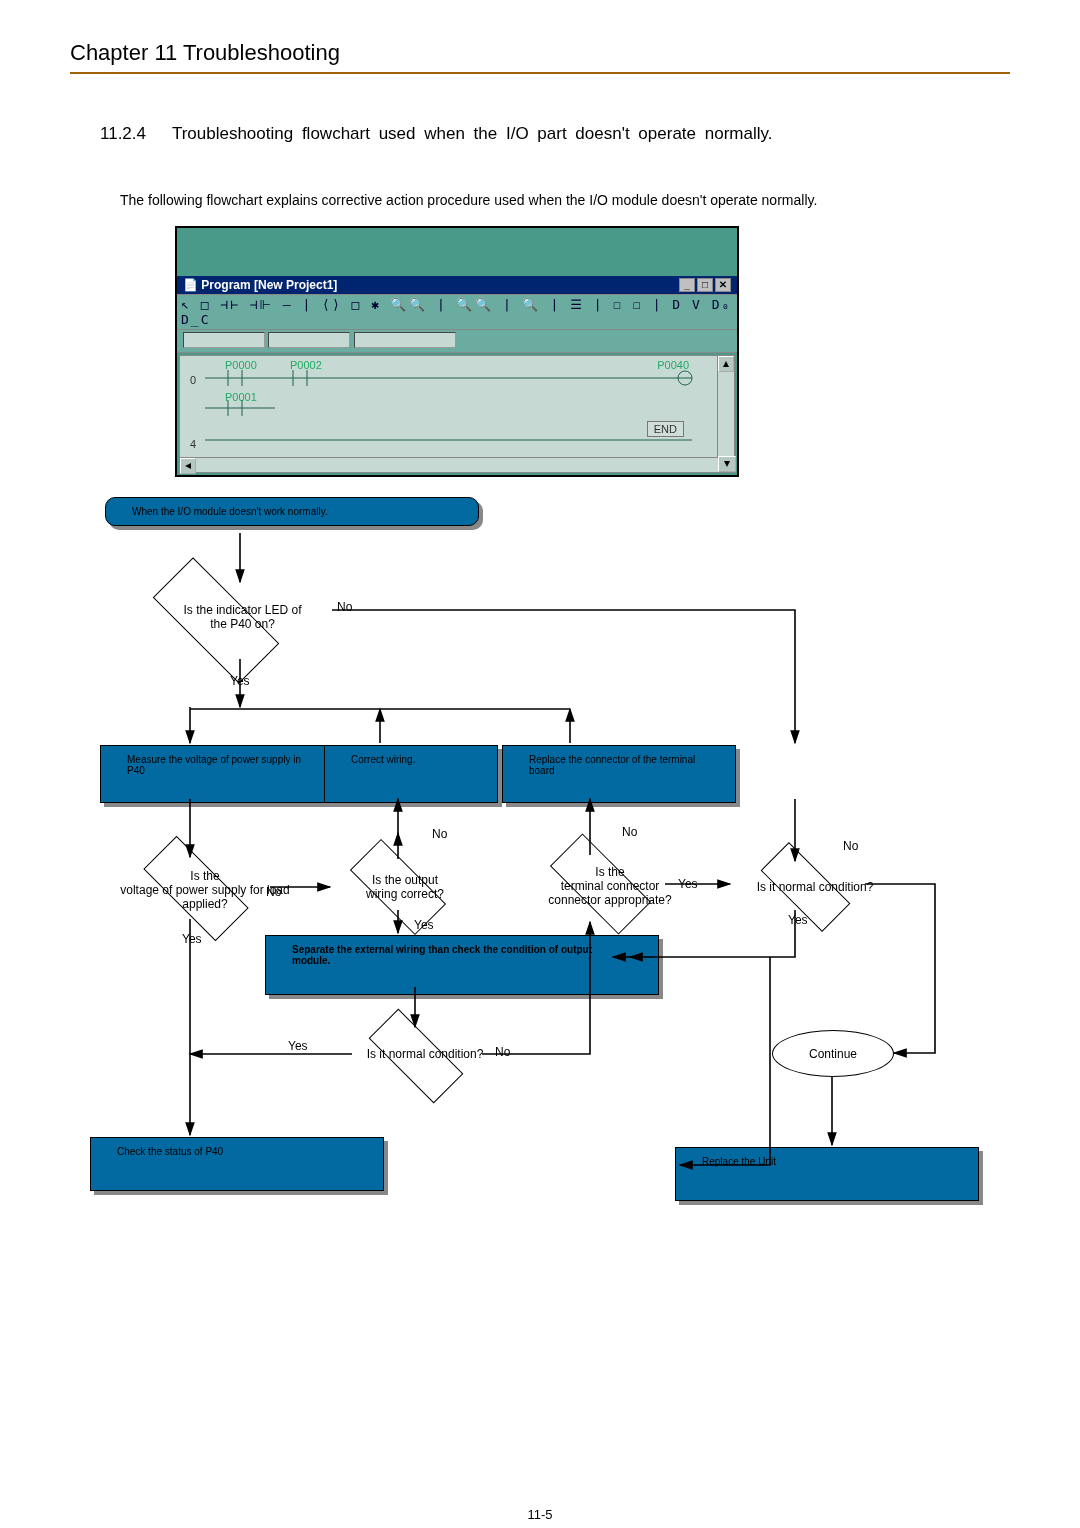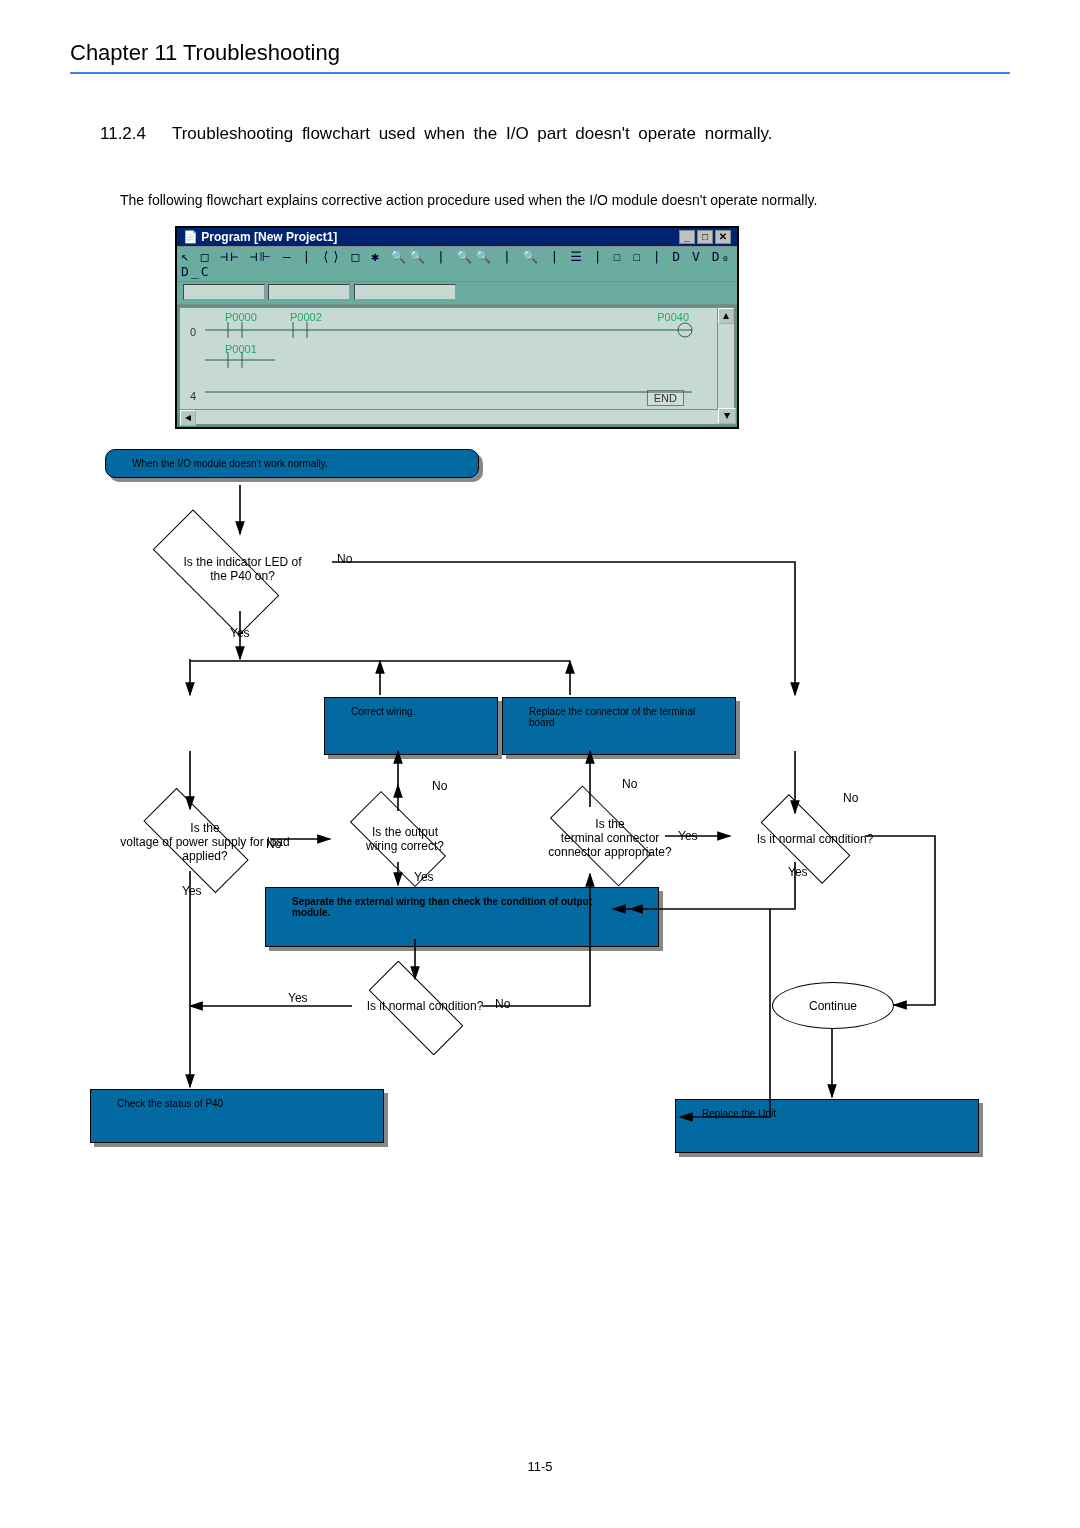--- a/index.html
+++ b/index.html
@@ -7,21 +7,21 @@
     background: #fff;
     margin: 0;
     padding: 40px 70px;
     width: 1080px;
     box-sizing: border-box;
     font-size: 13px;
     color: #000;
   }
   .chapter-header {
     font-size: 22px;
-    border-bottom: 2px solid #3b82f6;
+    border-bottom: 2px solid #a16207;
     padding-bottom: 6px;
     margin-bottom: 50px;
   }
   .section-heading {
     font-size: 17px;
     margin-left: 30px;
     margin-bottom: 48px;
     word-spacing: 4px;
   }
   .intro-text {
@@ -39,20 +39,21 @@
     font-size: 12px;
   }
   .prog-titlebar {
     background: #002570;
     color: #fff;
     padding: 2px 6px;
     display: flex;
     justify-content: space-between;
     align-items: center;
     font-weight: bold;
+    margin-top: 48px;
   }
   .winctrl {
     display: inline-flex;
     gap: 2px;
   }
   .winctrl span {
     background: #c0c0c0;
     border: 1px solid #888;
     width: 14px;
     height: 12px;
@@ -176,21 +177,21 @@
   <div class="prog-input-row">
     <span></span> <span></span> <span style="width:100px;"></span>
   </div>
   <div class="prog-ladder">
     <span class="lbl" style="left:10px; top:18px; color:#333;">0</span>
     <span class="lbl" style="left:45px; top:3px;">P0000</span>
     <span class="lbl" style="left:110px; top:3px;">P0002</span>
     <span class="lbl" style="right:45px; top:3px;">P0040</span>
     <span class="lbl" style="left:45px; top:35px;">P0001</span>
     <span class="lbl" style="left:10px; top:82px; color:#333;">4</span>
-    <span class="lbl" style="right:50px; top:82px; color:#333; border:1px solid #777; padding:1px 6px; background:#d0ddd8;">END</span>
+    <span class="lbl" style="right:50px; top:65px; color:#333; border:1px solid #777; padding:1px 6px; background:#d0ddd8;">END</span>
 
     <svg style="position:absolute;left:0;top:0;width:100%;height:100%;">
       <line x1="25" y1="22" x2="512" y2="22" stroke="#206050" stroke-width="1"></line>
       <line x1="25" y1="52" x2="95" y2="52" stroke="#206050" stroke-width="1"></line>
       <line x1="25" y1="84" x2="512" y2="84" stroke="#206050" stroke-width="1"></line>
 
       <g stroke="#206050" stroke-width="1">
         <line x1="48" y1="14" x2="48" y2="30"></line>
           <line x1="62" y1="14" x2="62" y2="30"></line>
         <line x1="113" y1="14" x2="113" y2="30"></line>
@@ -215,20 +216,21 @@
 <div class="flowchart">
 
   <div class="box rounded" style="left:35px; top:10px; width:320px;">When the I/O module doesn't work normally.</div>
 
   <div class="diamond" style="left:85px; top:105px; width:120px; height:55px;"></div>
   <div class="diamond-txt" style="left:75px; top:116px; width:195px; white-space:pre-line;">Is the indicator LED of
 the P40 on?</div>
   <span class="edge-lbl" style="left:267px; top:113px;">No</span>
   <span class="edge-lbl" style="left:160px; top:187px;">Yes</span>
 
+  <div class="box" style="left:30px; top:258px; width:180px; height:40px;">Measure the voltage of power supply in P40</div>
   <div class="box" style="left:254px; top:258px; width:120px; height:40px;">Correct wiring.</div>
   <div class="box" style="left:432px; top:258px; width:180px; height:40px;">Replace the connector of the terminal board</div>
 
   <div class="diamond" style="left:75px; top:378px; width:100px; height:45px;"></div>
   <div class="diamond-txt" style="left:35px; top:382px; width:200px; white-space:pre-line;">Is the
 voltage of power supply for load
 applied?</div>
 
   <div class="diamond" style="left:282px; top:378px; width:90px; height:42px;"></div>
   <div class="diamond-txt" style="left:255px; top:386px; width:160px; white-space:pre-line;">Is the output

